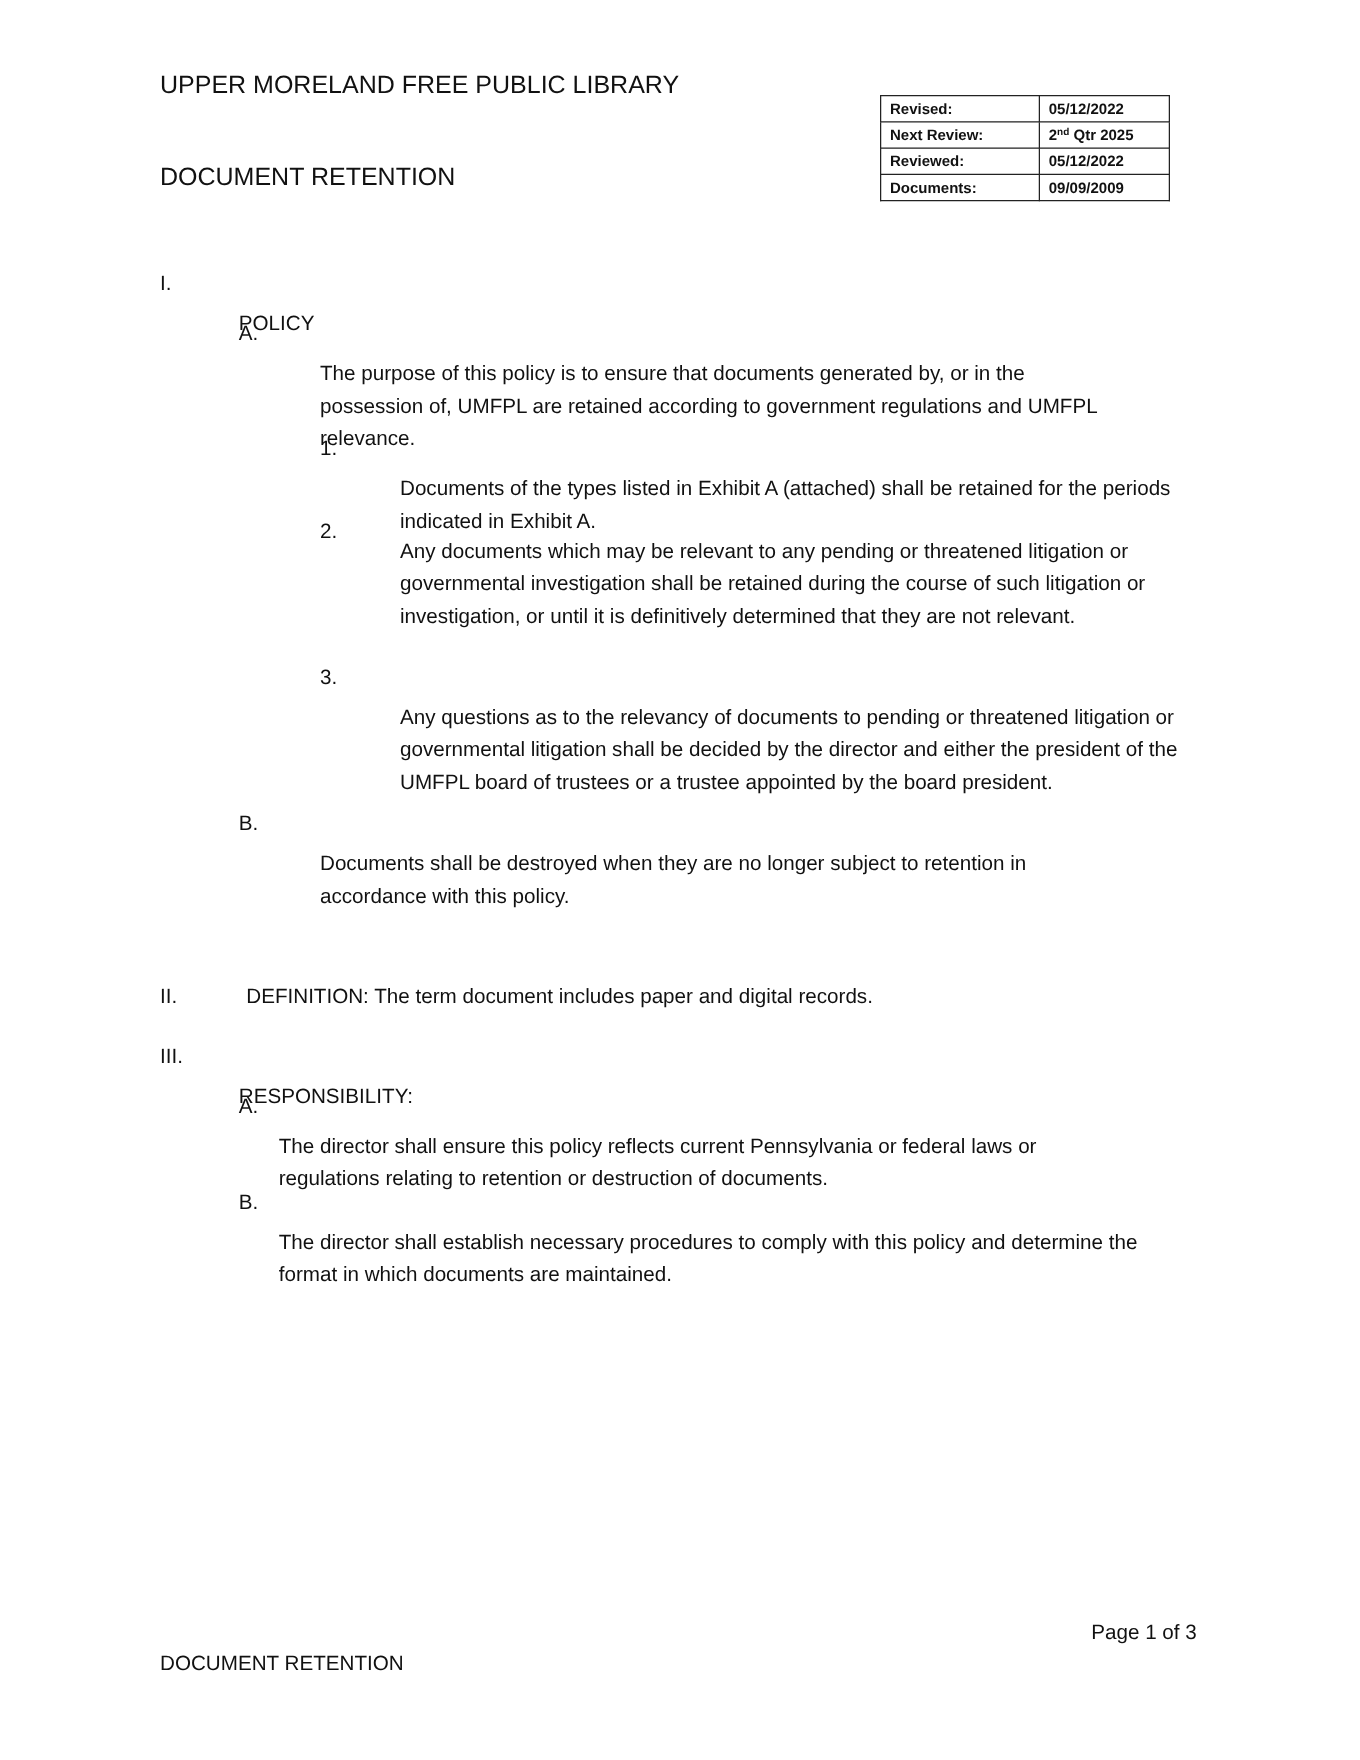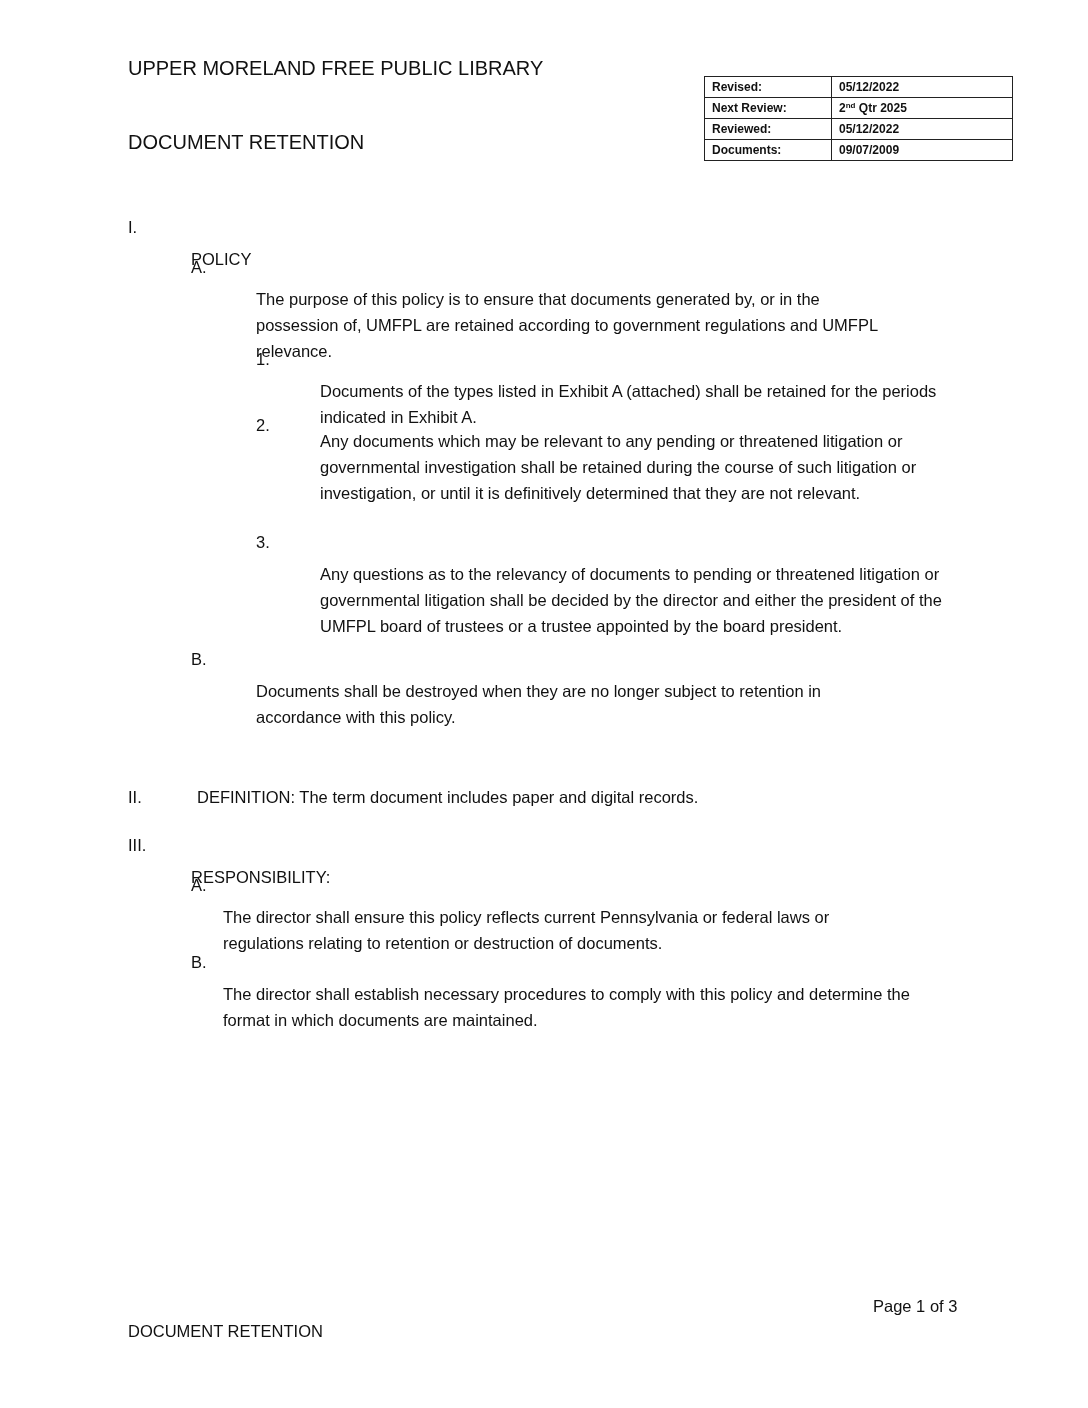--- a/index.html
+++ b/index.html
@@ -4,21 +4,21 @@
   <style>
     html, body { margin: 0; padding: 0; background: #ffffff; }
     body {
       width: 1088px; height: 1408px; position: relative; overflow: hidden;
       font-family: "Liberation Sans", sans-serif; color: #111111;
     }
     .abs { position: absolute; }
     .title { left: 128px; top: 57px; font-size: 20px; letter-spacing: 0; white-space: nowrap; }
     .subtitle { left: 128px; top: 131px; font-size: 20px; white-space: nowrap; }
     table.meta {
-      position: absolute; left: 704px; top: 76px; width: 309px;
+      position: absolute; left: 704px; top: 76px; width: 232px;
       border-collapse: collapse; font-size: 12px; font-weight: bold;
     }
     table.meta td { border: 1.3px solid #222; height: 20px; padding: 0 0 0 7px; }
     table.meta td.k { width: 119px; }
     sup { font-size: 8px; vertical-align: 4px; }
     .body { font-size: 16.5px; line-height: 26px; }
     .num { position: absolute; }
     .txt { position: absolute; margin-top: 32px; }
     .footer-left { left: 128px; top: 1322px; font-size: 16.5px; }
     .footer-right { left: 873px; top: 1297px; font-size: 16.5px; }
@@ -40,21 +40,21 @@
     <tr>
       <td class="k">Next Review:</td>
       <td><span>2</span><sup>nd</sup><span style="white-space:pre"> Qtr 2025</span></td>
     </tr>
     <tr>
       <td class="k">Reviewed:</td>
       <td>05/12/2022</td>
     </tr>
     <tr>
       <td class="k">Documents:</td>
-      <td>09/07/2009</td>
+      <td>09/09/2009</td>
     </tr>
   </tbody>
     </table>
 
   <div class="body">
 
     <div class="num" style="left:128px; top:214px;">I.</div>
     <div class="txt" style="left:191px; top:214px;">POLICY</div>
 
     <div class="num" style="left:191px; top:254px;">A.</div>

